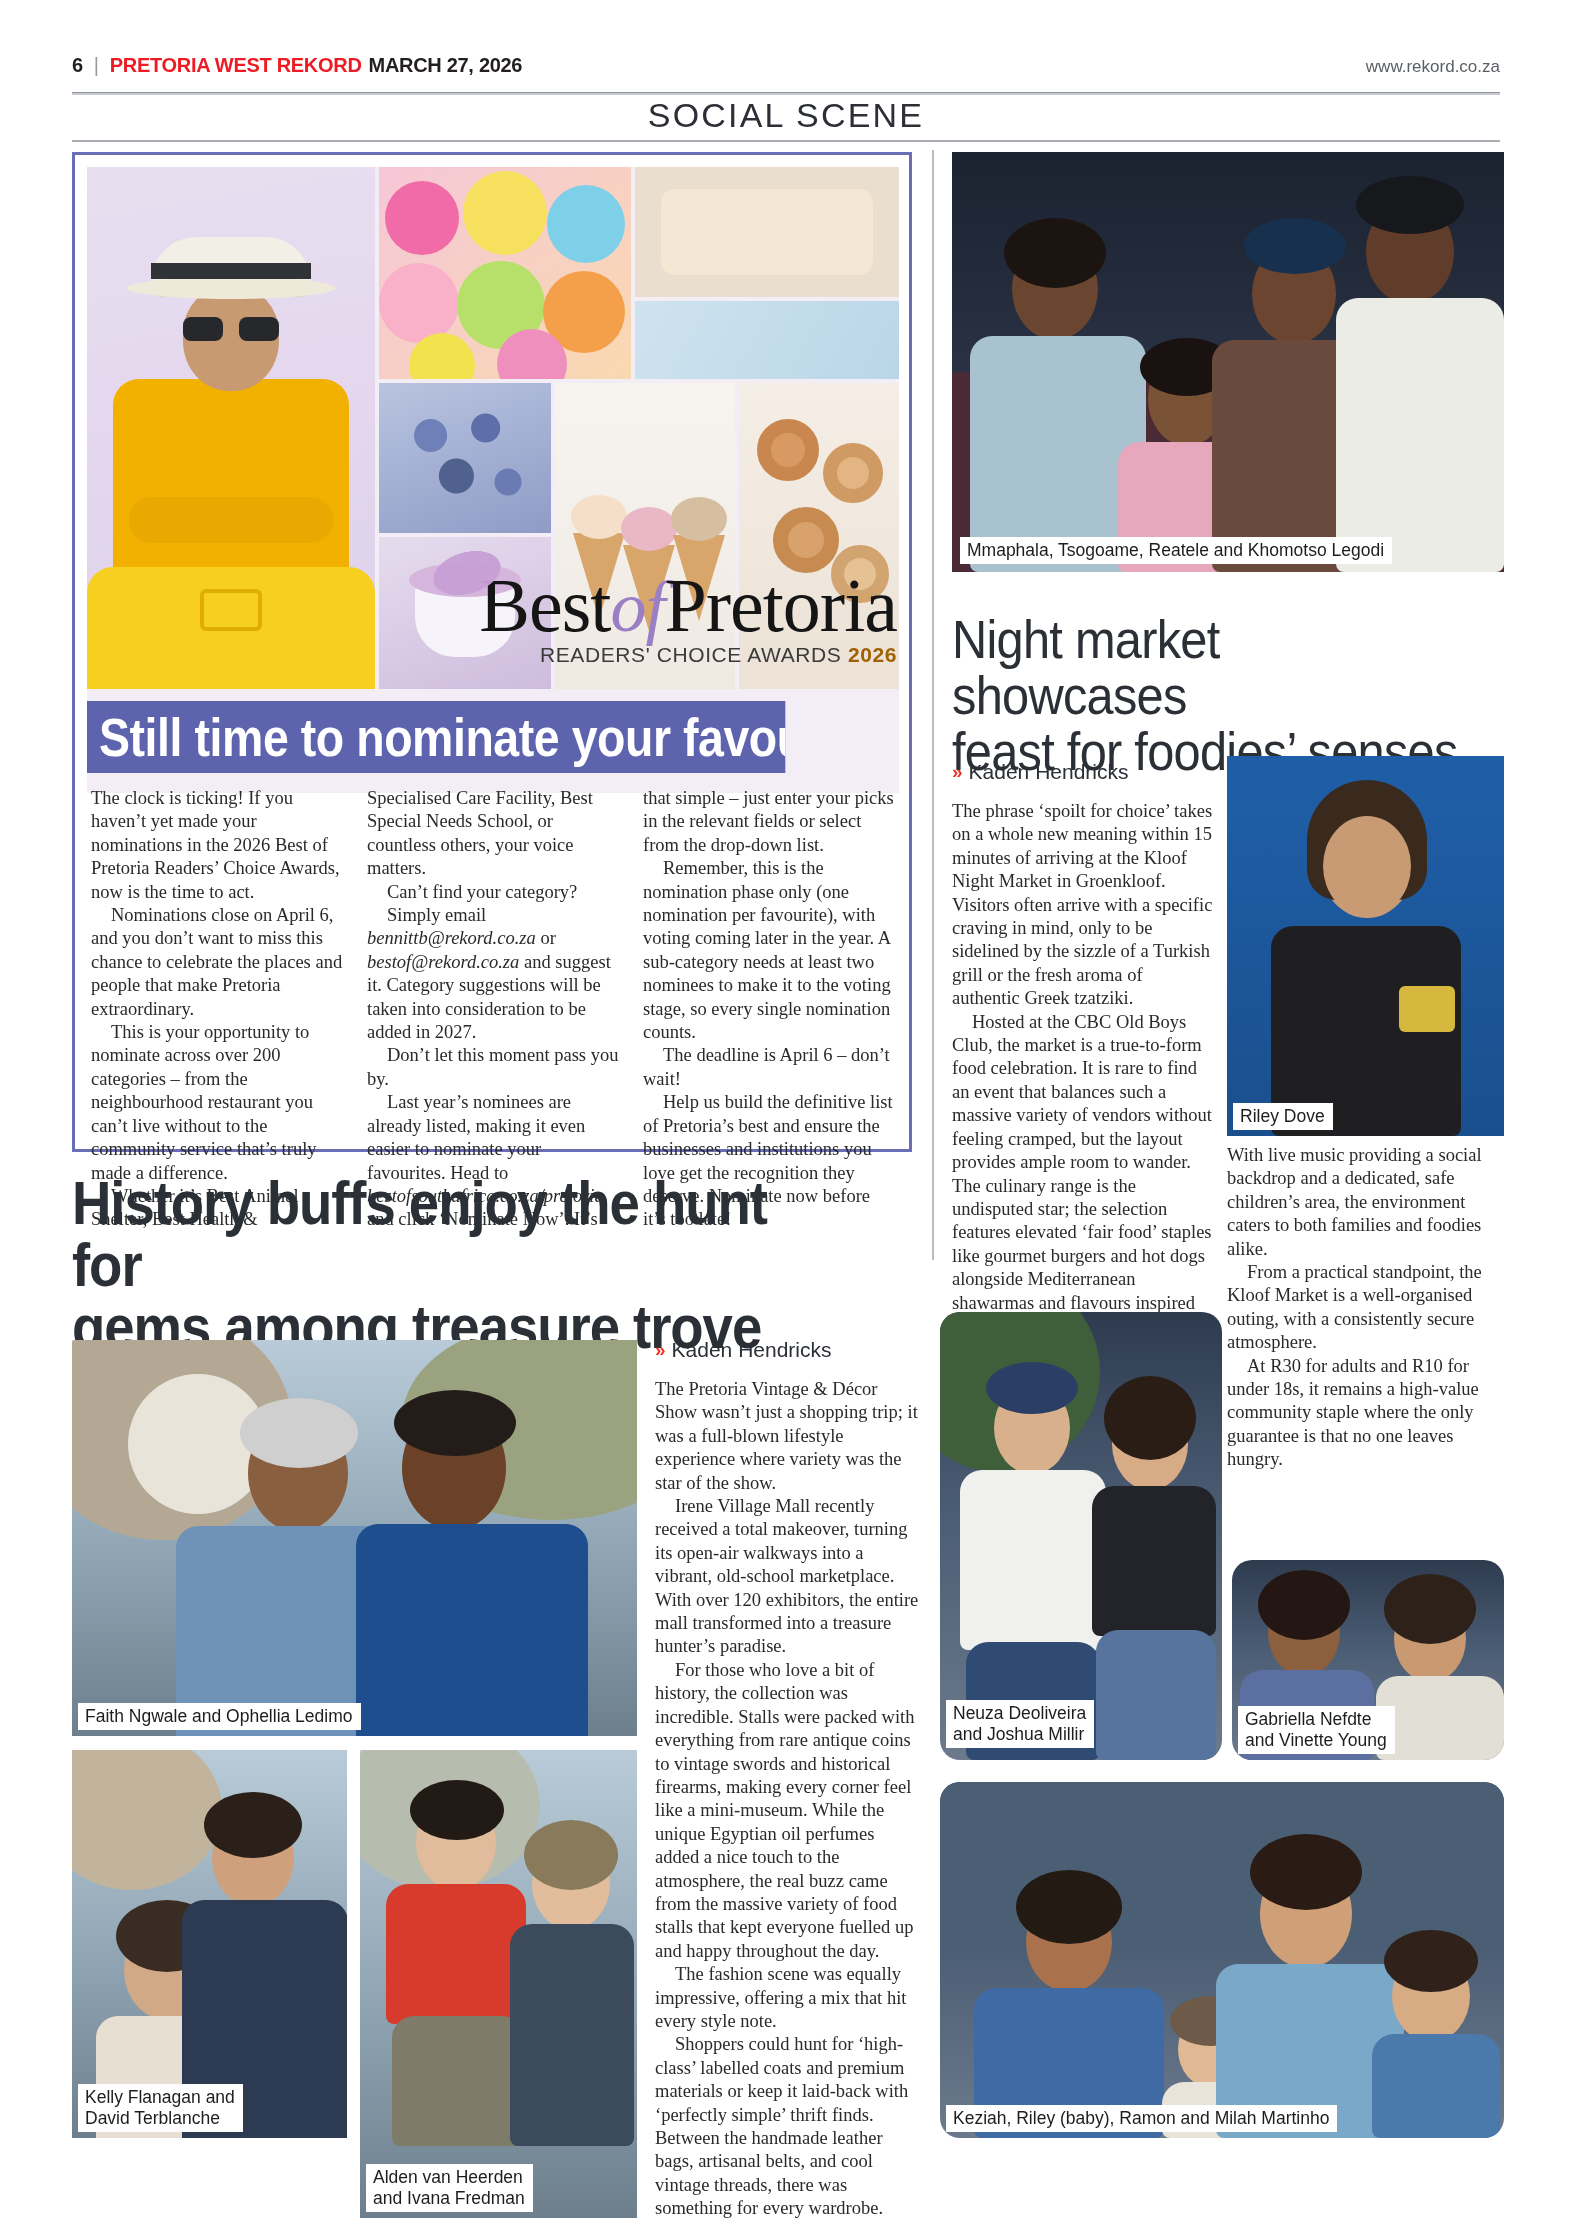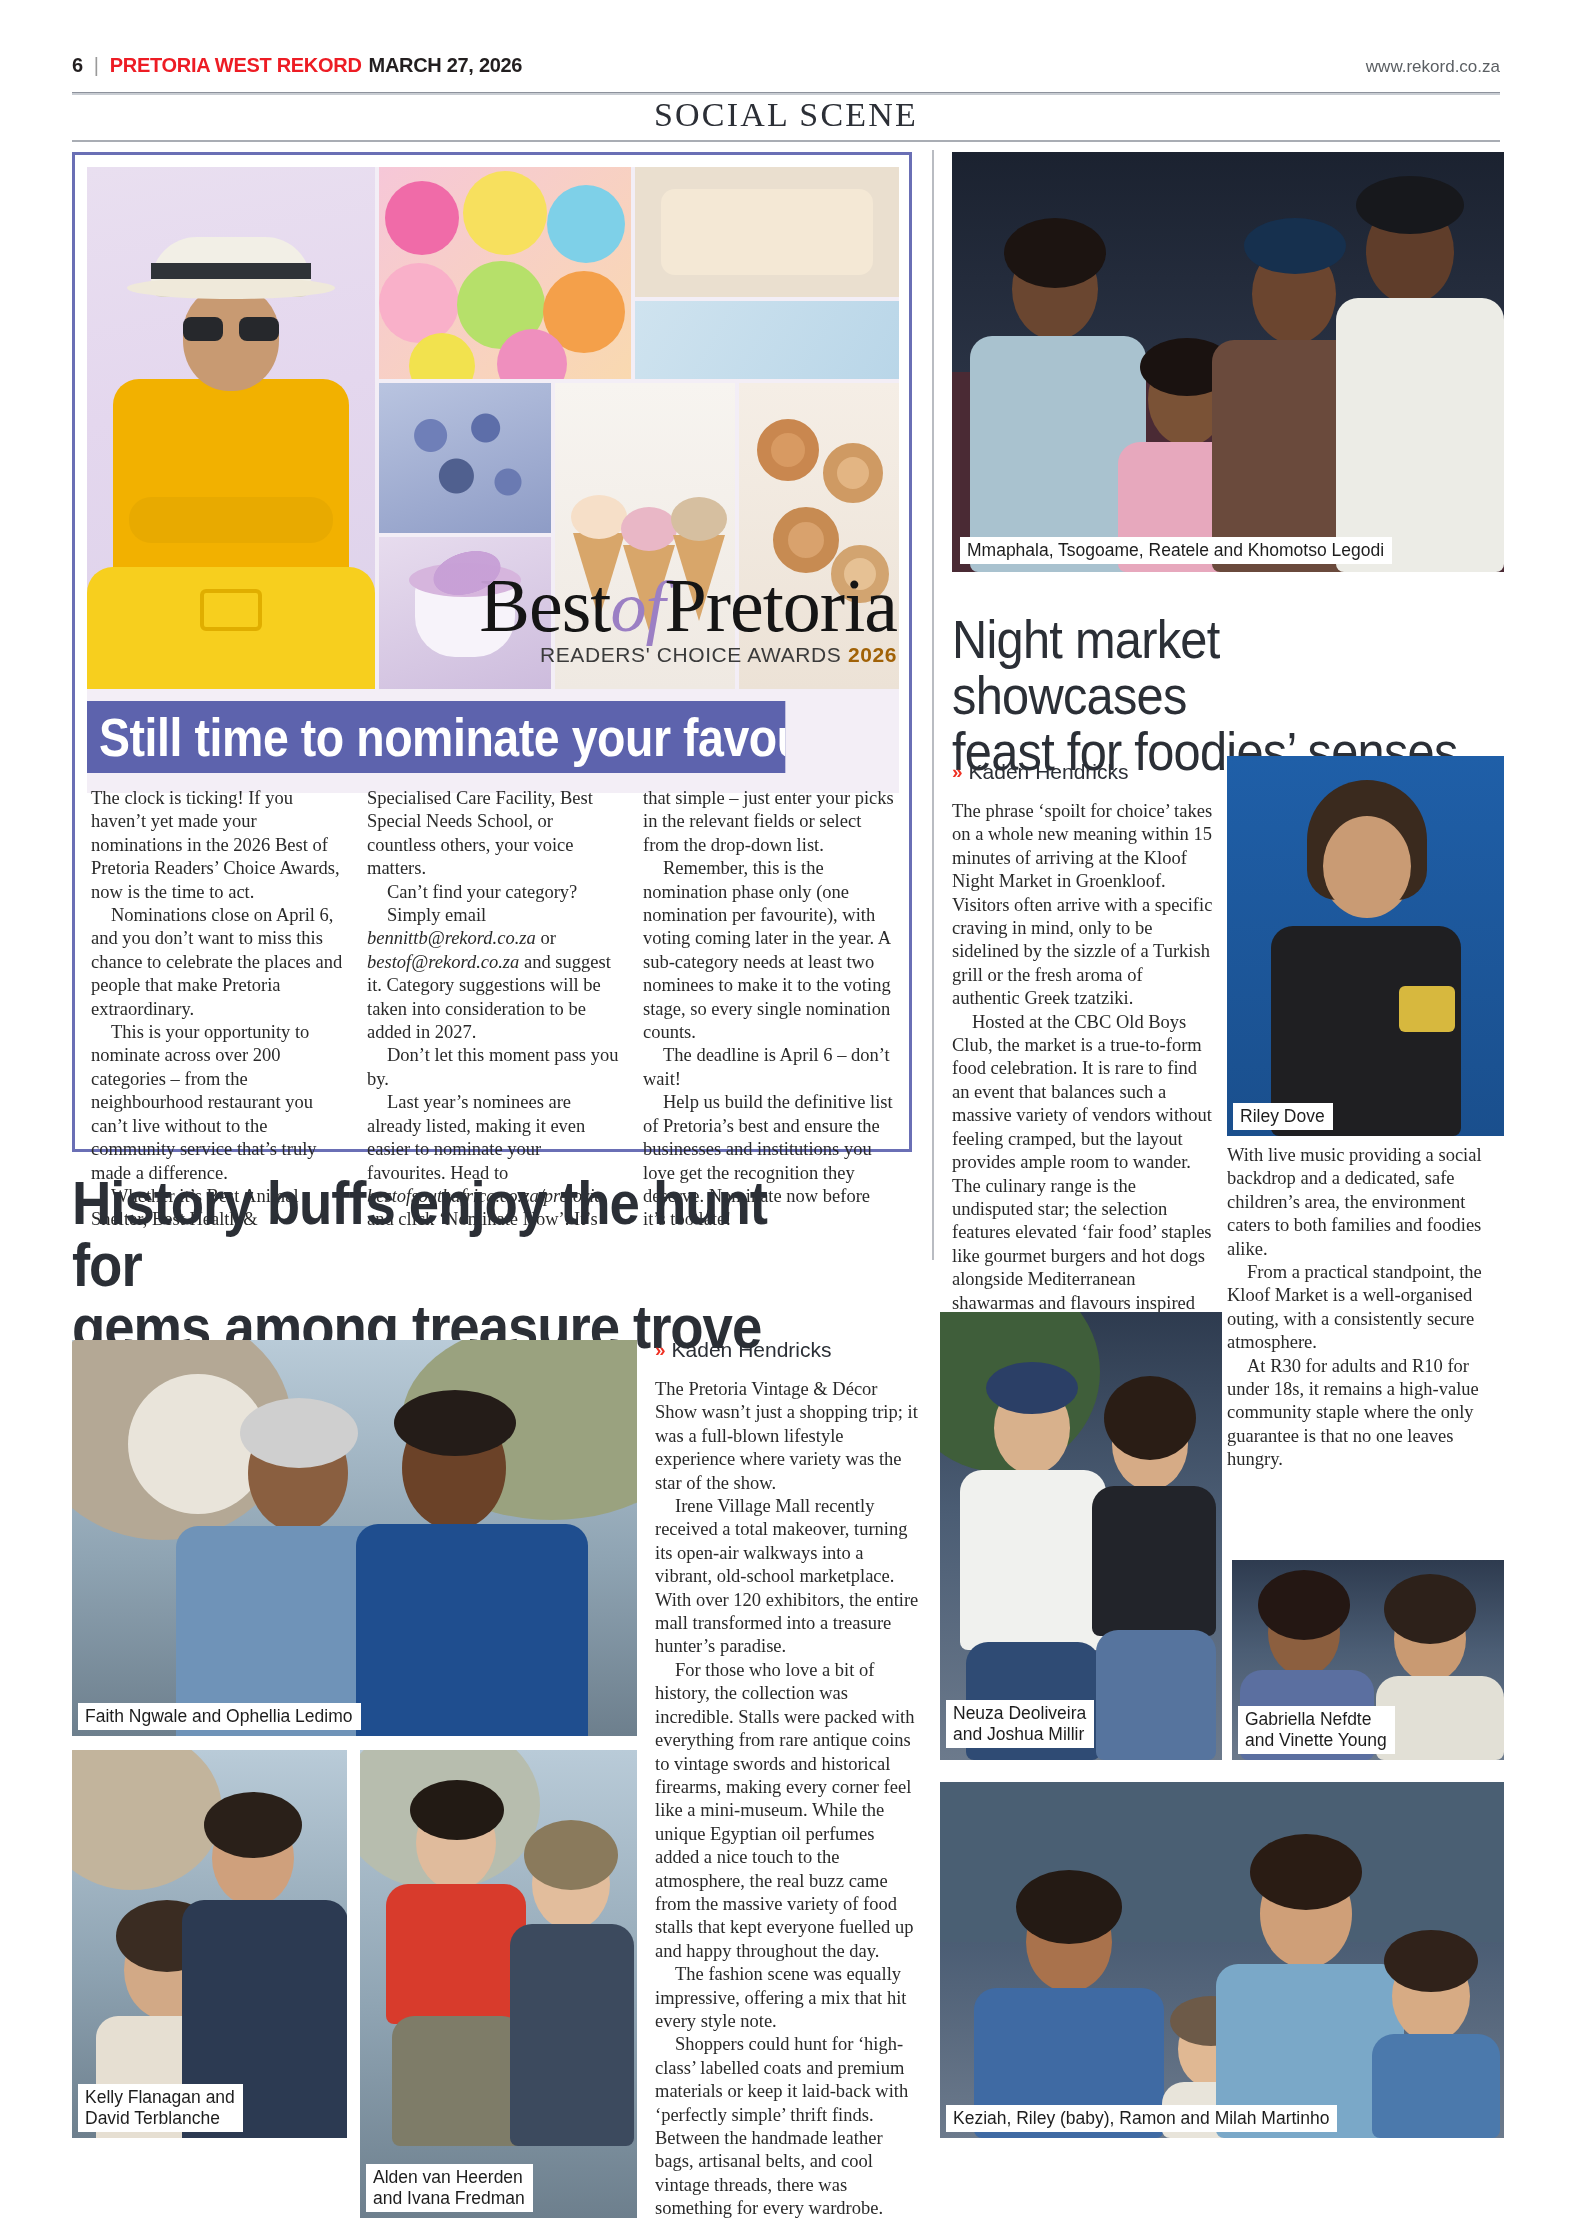--- a/index.html
+++ b/index.html
@@ -25,21 +25,21 @@
   .mh-sep{color:#9a9a9a; margin:0 11px; font-weight:normal;}
   .mh-pub{color:#ed1c24; margin-right:7px;}
   .mh-date{color:#231f20;}
   .mh-url{font-family:"Liberation Sans", sans-serif; font-size:17px; color:#5b5f63;}
 
   .rule-top{position:absolute; left:72px; top:92px; width:1428px; height:3px;
     background:linear-gradient(to bottom,#8d929c 0%, #8d929c 45%, #c8ccd2 46%, #c8ccd2 100%);}
 
   .section-title{
     position:absolute; left:0; top:96px; width:1572px;
-    text-align:center; font-family:Liberation Serif, serif;
+    text-align:center; font-family:Liberation Sans, sans-serif;
     font-size:34px; letter-spacing:2.2px; color:#2c2f36;
   }
   .rule-under{position:absolute; left:72px; top:140px; width:1428px; height:2px;
     background:#a9adb4;}
 
   
   .col-divider{position:absolute; left:932px; top:150px; width:2px; height:1110px; background:#b9bcc2;}
 
   
   .promo{
@@ -157,21 +157,21 @@
   .photo{position:absolute; overflow:hidden; background:#c9ced4;}
   .cap{
     position:absolute; background:#ffffff; color:#1d1d1d;
     font-family:"Liberation Sans", sans-serif; font-size:17.5px; line-height:21px;
     padding:3px 8px 3px 7px; white-space:pre-line;
   }
 
   
   .ph-sky{background:linear-gradient(180deg,#1b2230 0%,#2b3446 60%,#3a4458 100%);}
   .ph-day{background:linear-gradient(180deg,#b9cbd8 0%,#8fa4b3 55%,#6d7f8d 100%);}
-  .ph-mkt{background:linear-gradient(180deg,#2e3b4f 0%,#4b5d74 45%,#6c7a8c 100%);}
+  .ph-mkt{background:linear-gradient(180deg,#2e3b4f 0%,#4b5d74 45%,#6c7a8c 100%);border-radius:20px;}
   .blob{position:absolute; border-radius:50%;}
   .head{position:absolute; border-radius:50%;}
   .torso{position:absolute; border-radius:22px 22px 8px 8px;}
 
   
   .nm-head{
     position:absolute; left:952px; top:612px; width:552px;
     font-family:"Liberation Sans Narrow","Liberation Sans", sans-serif;
     font-weight:normal; font-size:53px; line-height:56px; color:#2b2f36;
     letter-spacing:-0.8px;

